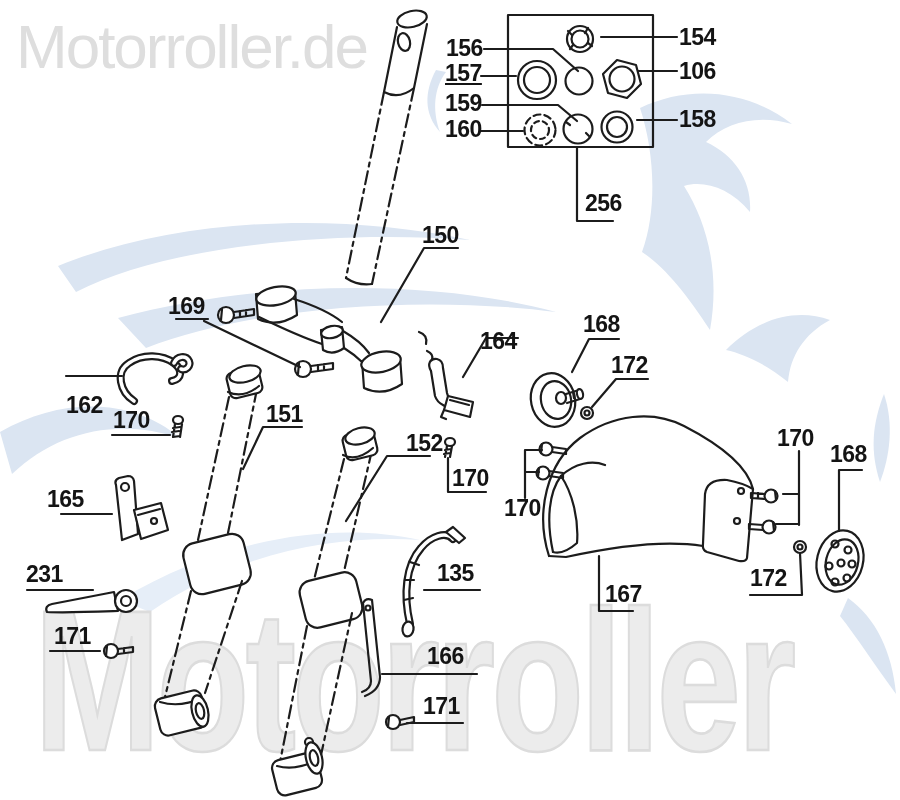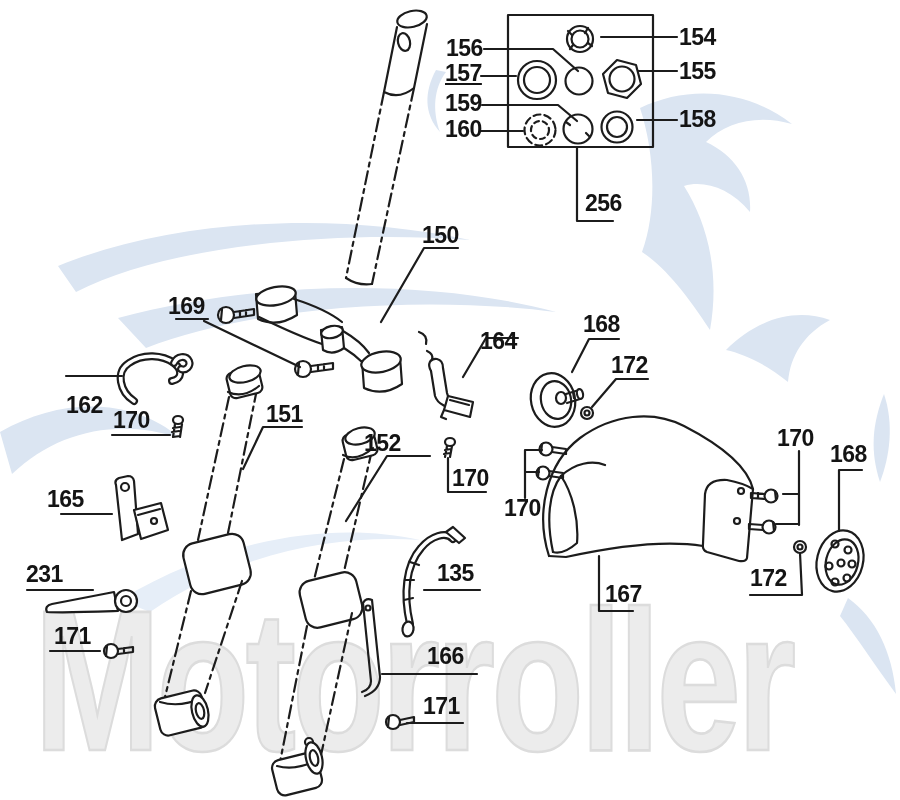--- a/index.html
+++ b/index.html
@@ -35,20 +35,21 @@
       <path d="M0,432 C62,396 134,398 180,438 C120,418 58,430 12,474 Z"></path>
       <path d="M436,70 C424,92 424,114 440,132 C432,110 434,88 446,72 Z"></path>
       <path d="M884,394 C872,424 870,452 880,482 C890,456 894,424 884,394 Z"></path>
       <path d="M848,598 C876,618 892,652 896,694 C874,664 856,636 840,616 Z"></path>
       <path d="M120,600 C220,540 330,520 420,540 C330,534 230,556 150,612 Z" fill="#e6eef8"></path>
     </g>
     <circle cx="560" cy="545" r="152" fill="none" stroke="#e3ecf7" stroke-width="36"></circle>
   </svg>
 
   <div class="wm-bottom">Motorroller</div>
+  <div class="wm-top">Motorroller.de</div>
 
   <svg class="art layer" width="900" height="800" viewBox="0 0 900 800">
 
     <g>
       <rect x="508" y="15" width="145" height="132" stroke-width="2.6"></rect>
       <g>
           <circle cx="580" cy="39" r="13" stroke-width="2.8"></circle>
           <circle cx="580" cy="39" r="8.5"></circle>
           <path d="M568,31 L572,35 M588,28 L585,33 M592,46 L588,43 M570,49 L573,45"></path>
         </g>
@@ -284,33 +285,33 @@
       <path d="M525,498 L525,450 L542,450 M525,472 L539,472"></path>
       <path d="M599,556 L599,611 L633,611"></path>
       <path d="M799,451 L799,525 M799,494 L783,494 M799,524 L776,524"></path>
       <path d="M862,470 L839,470 L839,531"></path>
       <path d="M750,595 L802,595 L800,553"></path>
     </g>
   </svg>
 
   <div class="layer" id="callout-layer">
       <div class="callout" style="left: 679px; top: 26px;">154</div>
-      <div class="callout" style="left: 679px; top: 60px;">155</div>
+      <div class="callout" style="left: 679px; top: 60px;">106</div>
       <div class="callout" style="left: 446px; top: 37px;">156</div>
       <div class="callout" style="left: 445px; top: 62px; text-decoration: underline;">157</div>
       <div class="callout" style="left: 679px; top: 108px;">158</div>
       <div class="callout" style="left: 445px; top: 92px;">159</div>
       <div class="callout" style="left: 445px; top: 118px;">160</div>
       <div class="callout" style="left: 585px; top: 192px;">256</div>
       <div class="callout" style="left: 422px; top: 224px;">150</div>
       <div class="callout" style="left: 168px; top: 295px;">169</div>
       <div class="callout" style="left: 66px; top: 350px; margin-top: 44px;">162</div>
       <div class="callout" style="left: 113px; top: 409px;">170</div>
       <div class="callout" style="left: 266px; top: 403px;">151</div>
-      <div class="callout" style="left: 364px; top: 432px;">152</div>
+      <div class="callout" style="left: 406px; top: 432px;">152</div>
       <div class="callout" style="left: 480px; top: 330px;">164</div>
       <div class="callout" style="left: 583px; top: 313px;">168</div>
       <div class="callout" style="left: 611px; top: 354px;">172</div>
       <div class="callout" style="left: 452px; top: 467px;">170</div>
       <div class="callout" style="left: 504px; top: 497px;">170</div>
       <div class="callout" style="left: 47px; top: 488px;">165</div>
       <div class="callout" style="left: 26px; top: 563px;">231</div>
       <div class="callout" style="left: 54px; top: 625px;">171</div>
       <div class="callout" style="left: 437px; top: 562px;">135</div>
       <div class="callout" style="left: 427px; top: 645px;">166</div>

